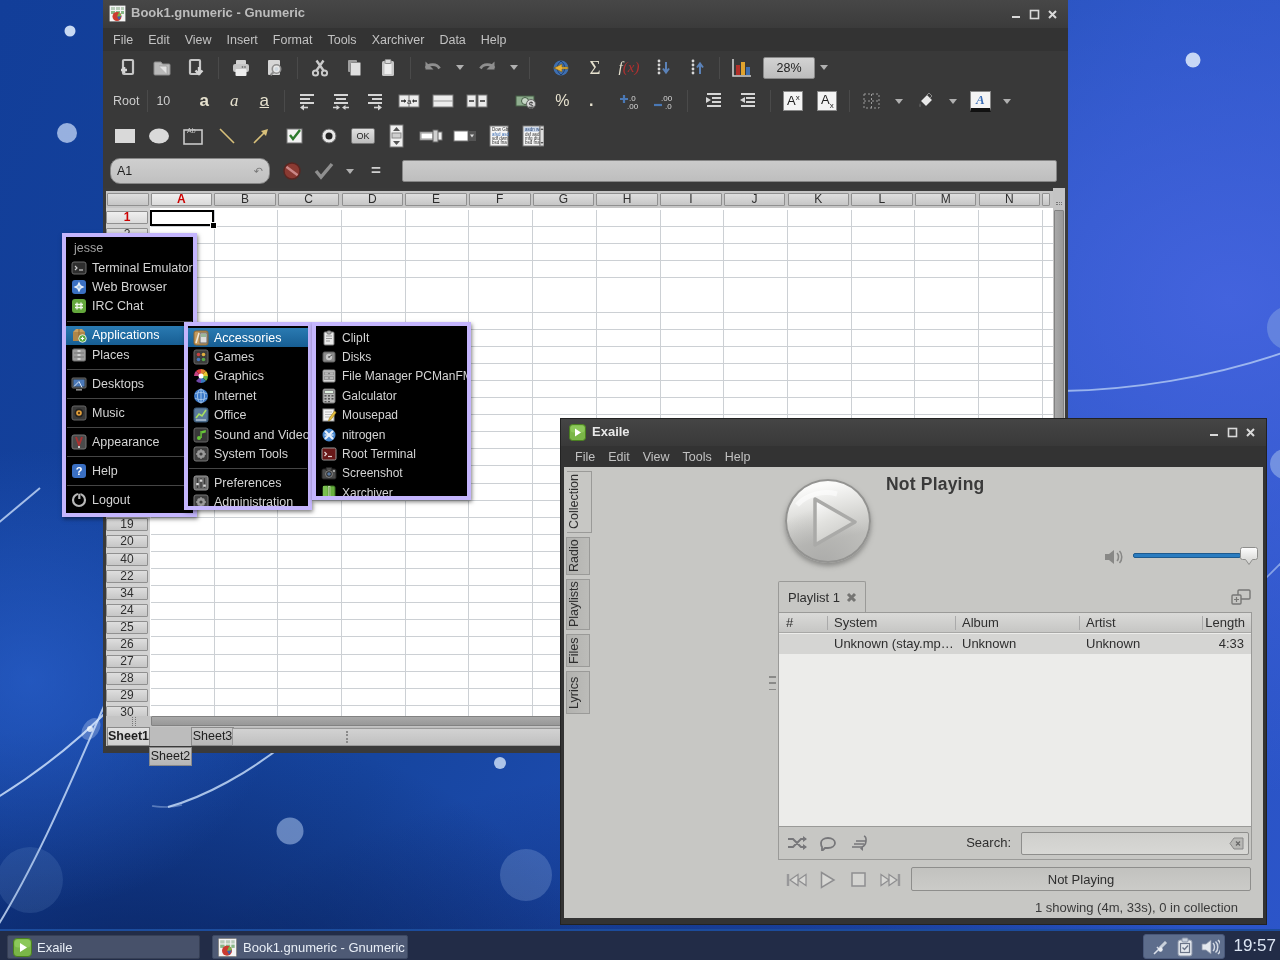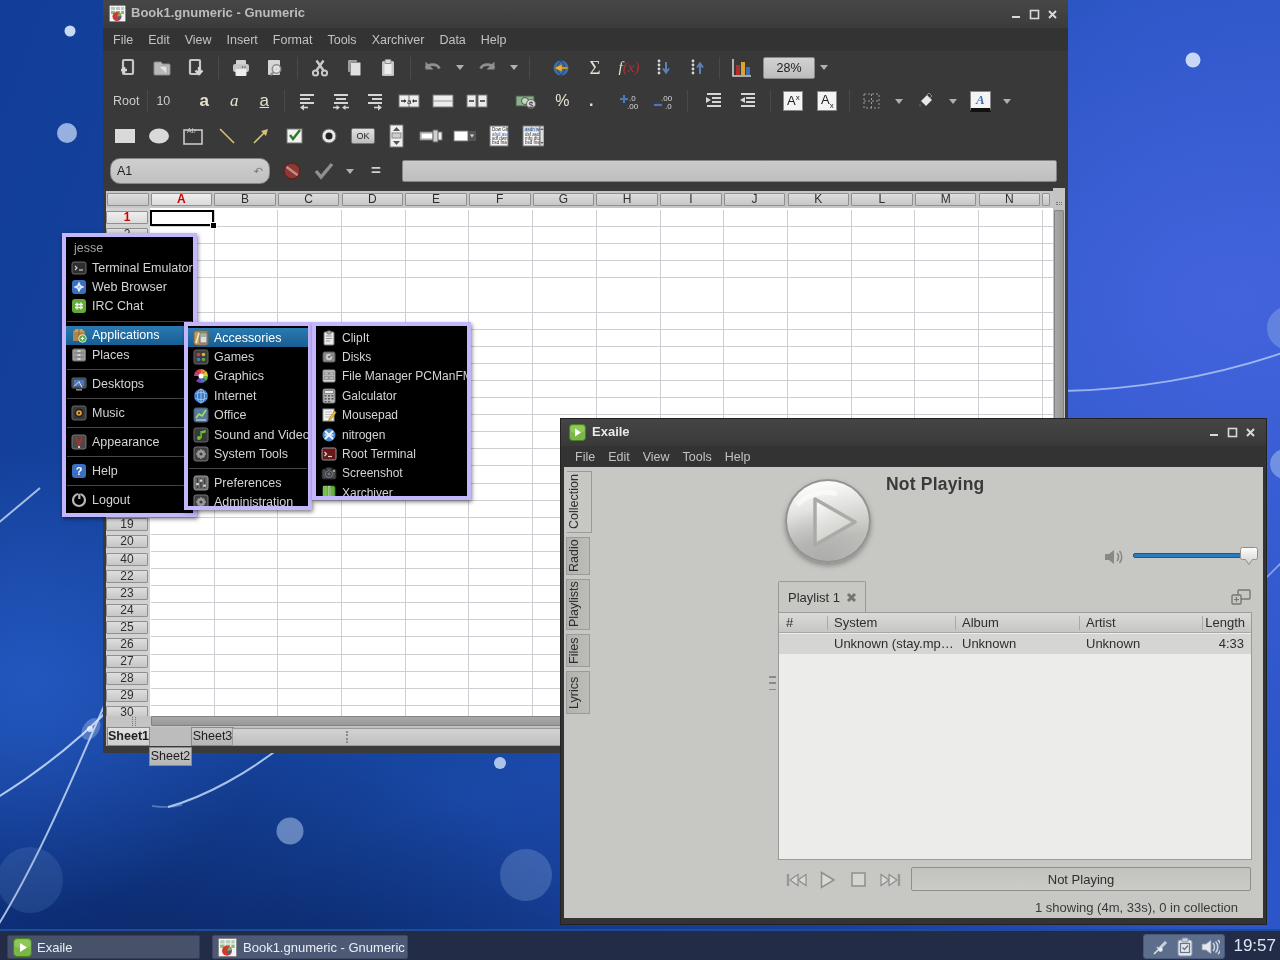--- a/index.html
+++ b/index.html
@@ -555,21 +555,21 @@
       <div class="rowhead" style="top:227.7px;">13</div>
       <div class="rowhead" style="top:244.8px;">14</div>
       <div class="rowhead" style="top:261.9px;">15</div>
       <div class="rowhead" style="top:279.0px;">16</div>
       <div class="rowhead" style="top:296.1px;">17</div>
       <div class="rowhead" style="top:313.2px;">18</div>
       <div class="rowhead" style="top:330.3px;">19</div>
       <div class="rowhead" style="top:347.4px;">20</div>
       <div class="rowhead" style="top:364.5px;">40</div>
       <div class="rowhead" style="top:381.6px;">22</div>
-      <div class="rowhead" style="top:398.7px;">23</div>
+      <div class="rowhead" style="top:398.7px;">34</div>
       <div class="rowhead" style="top:415.8px;">24</div>
       <div class="rowhead" style="top:432.9px;">25</div>
       <div class="rowhead" style="top:450.0px;">26</div>
       <div class="rowhead" style="top:467.1px;">27</div>
       <div class="rowhead" style="top:484.2px;">28</div>
       <div class="rowhead" style="top:501.3px;">29</div>
       <div class="rowhead" style="top:518.4px;">30</div>
       </div>
       <div id="selcell" style="position:absolute;left:43.5px;top:21.5px;width:64px;height:16px;border:2px solid #000;background:#fff;"></div>
       <div style="position:absolute;left:105px;top:35px;width:5px;height:5px;background:#000;outline:1px solid #fff;"></div>
@@ -672,20 +672,41 @@
               <path d="M3 3l7 7M10 3l-7 7" stroke="#757573" stroke-width="3"></path>
             </svg>
         </div>
         <svg style="position:absolute;right:12px;top:122px;" width="20" height="16">
             <rect x="7" y="1" width="12" height="9" rx="1" fill="none" stroke="#777775" stroke-width="1.4"></rect>
             <rect x="1" y="6" width="9" height="9" rx="1" fill="#c7c7c4" stroke="#777775" stroke-width="1.4"></rect>
             <path d="M5.5 8v5M3 10.5h5" stroke="#777775" stroke-width="1.2"></path>
           </svg>
 
         <div style="position:absolute;left:2px;top:145px;right:11px;bottom:58px;border:1px solid #9a9a98;background:#ececea;">
+          <div style="position:absolute;left:0;right:0;bottom:0;height:33px;background:#c7c7c4;border-top:1px solid #9a9a98;">
+            <svg style="position:absolute;left:7px;top:8px;" width="22" height="16">
+                <path d="M2 4h5l8 8h5M2 12h5l8-8h5" stroke="#77777a" stroke-width="2" fill="none"></path>
+                <path d="M17 1l4 3-4 3zM17 9l4 3-4 3z" fill="#77777a"></path>
+              </svg>
+            <svg style="position:absolute;left:39px;top:8px;" width="20" height="16">
+                <path d="M3 8c0-3 3-5 7-5s7 2 7 5-3 5-7 5h-3l-3 3v-4c-1-1-1-2-1-4z" fill="none" stroke="#77777a" stroke-width="1.8"></path>
+              </svg>
+            <svg style="position:absolute;left:71px;top:7px;" width="20" height="17">
+                <path d="M2 13h10M4 10h10M6 7h10" stroke="#77777a" stroke-width="1.6" fill="none"></path>
+                <path d="M14 2c3 1 3 9-2 11" stroke="#77777a" stroke-width="1.6" fill="none"></path>
+                <path d="M10 14.5l3-2.5v5z" fill="#77777a"></path>
+              </svg>
+            <span style="position:absolute;right:240px;top:8px;font-size:13px;color:#2e2e2e;">Search:</span>
+            <div style="position:absolute;right:2px;top:5px;width:228px;height:23px;background:linear-gradient(#cfcfcc,#d8d8d5);border:1px solid #8e8e8c;border-radius:2px;">
+              <svg style="position:absolute;right:4px;top:4px;" width="15" height="13">
+                  <path d="M5 1h9v11H5L1 6.5z" fill="#b8b8b5" stroke="#888"></path>
+                  <path d="M7 4.5l4 4M11 4.5l-4 4" stroke="#666" stroke-width="1.2"></path>
+                </svg>
+            </div>
+          </div>
           <div style="position:absolute;left:0;right:0;top:0;height:20px;background:linear-gradient(#dadad8,#c6c6c4);border-bottom:1px solid #a8a8a6;font-size:13px;color:#2e2e2e;">
             <span style="position:absolute;left:7px;top:2px;">#</span>
             <span style="position:absolute;left:55px;top:2px;">System</span>
             <span style="position:absolute;left:183px;top:2px;">Album</span>
             <span style="position:absolute;left:307px;top:2px;">Artist</span>
             <span style="position:absolute;right:6px;top:2px;">Length</span>
             <div style="position:absolute;left:48px;top:3px;width:1px;height:14px;background:#aaa;"></div>
             <div style="position:absolute;left:176px;top:3px;width:1px;height:14px;background:#aaa;"></div>
             <div style="position:absolute;left:300px;top:3px;width:1px;height:14px;background:#aaa;"></div>
             <div style="position:absolute;right:48px;top:3px;width:1px;height:14px;background:#aaa;"></div>

